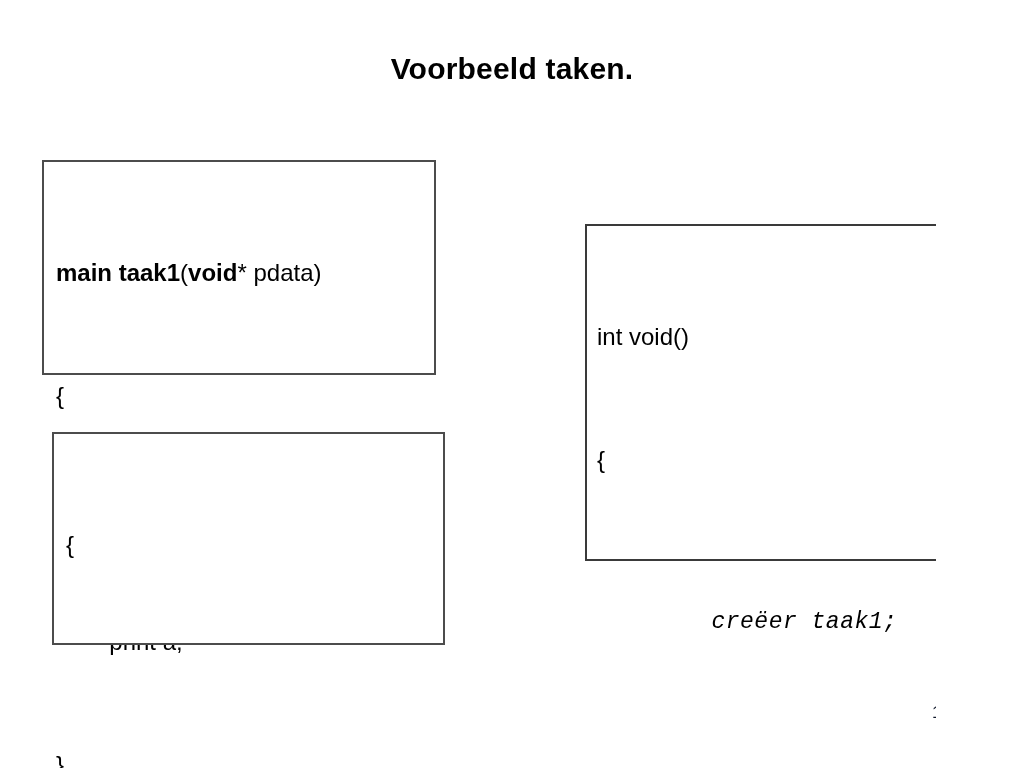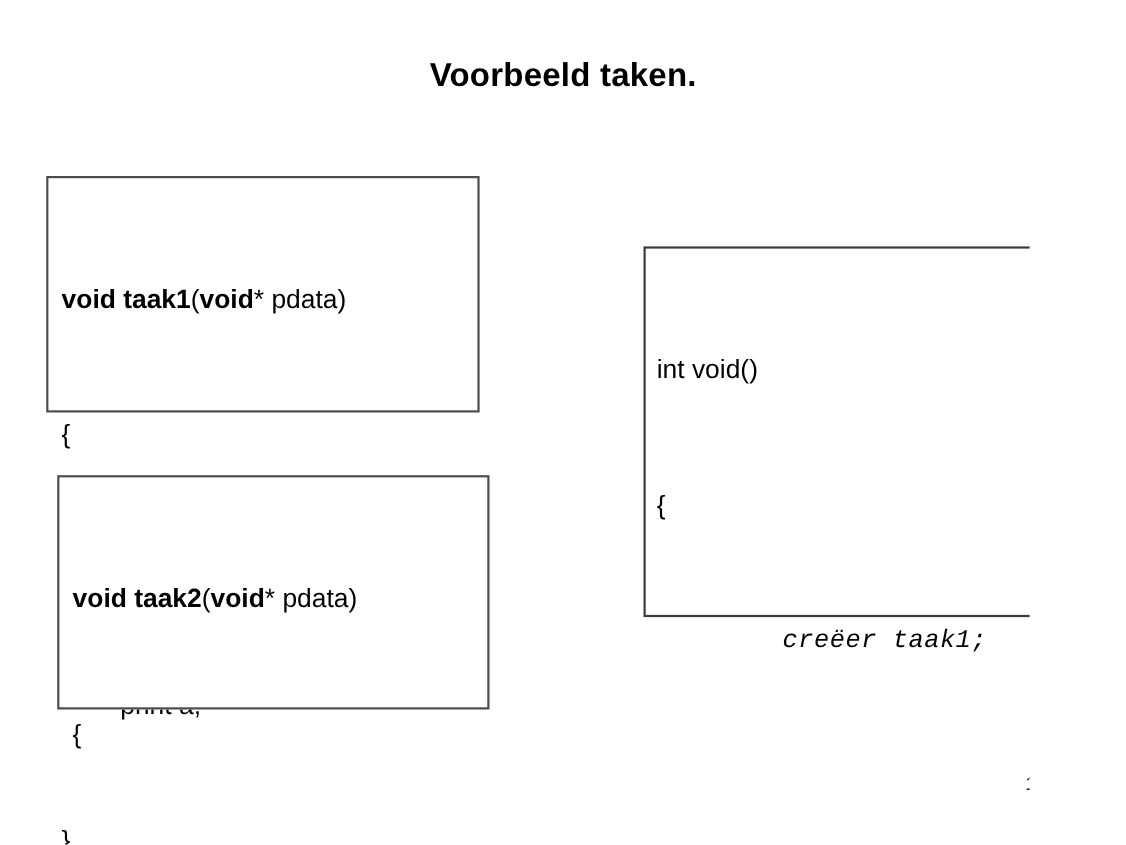--- a/index.html
+++ b/index.html
@@ -52,20 +52,21 @@
 
   .code-line {
     white-space: pre;
   }
 
   .code-line.mono {
     font-family: "Liberation Mono", monospace;
     font-style: italic;
     font-size: 23px;
     letter-spacing: 0.5px;
+    margin-top: 40px;
   }
 
   .bold { font-weight: bold; }
 
   
   #box-taak1 {
     left: 42px;
     top: 160px;
     width: 394px;
     height: 215px;
@@ -107,31 +108,30 @@
 </style>
 </head>
 <body>
 
 <div class="slide">
 
   <div class="slide-title">Voorbeeld taken.</div>
 
   <div class="code-box" id="box-taak1">
     <div class="code-lines">
-      <div class="code-line"><span class="bold">void taak1</span><span>(</span><span class="bold">void</span><span>* pdata)</span></div>
+      <div class="code-line"><span class="bold">main taak1</span><span>(</span><span class="bold">void</span><span>* pdata)</span></div>
       <div class="code-line">{</div>
       <div class="code-line">   while(1)</div>
       <div class="code-line">        print a;</div>
       <div class="code-line">}</div>
     </div>
   </div>
 
   <div class="code-box" id="box-taak2">
     <div class="code-lines">
-      <div class="code-line"><span class="bold">void taak2</span><span>(</span><span class="bold">void</span><span>* pdata)</span></div>
       <div class="code-line">{</div>
       
       
       
     </div>
   </div>
 
   <div class="code-box main-box" id="box-main">
     <div class="code-lines">
       <div class="code-line">int void()</div>

